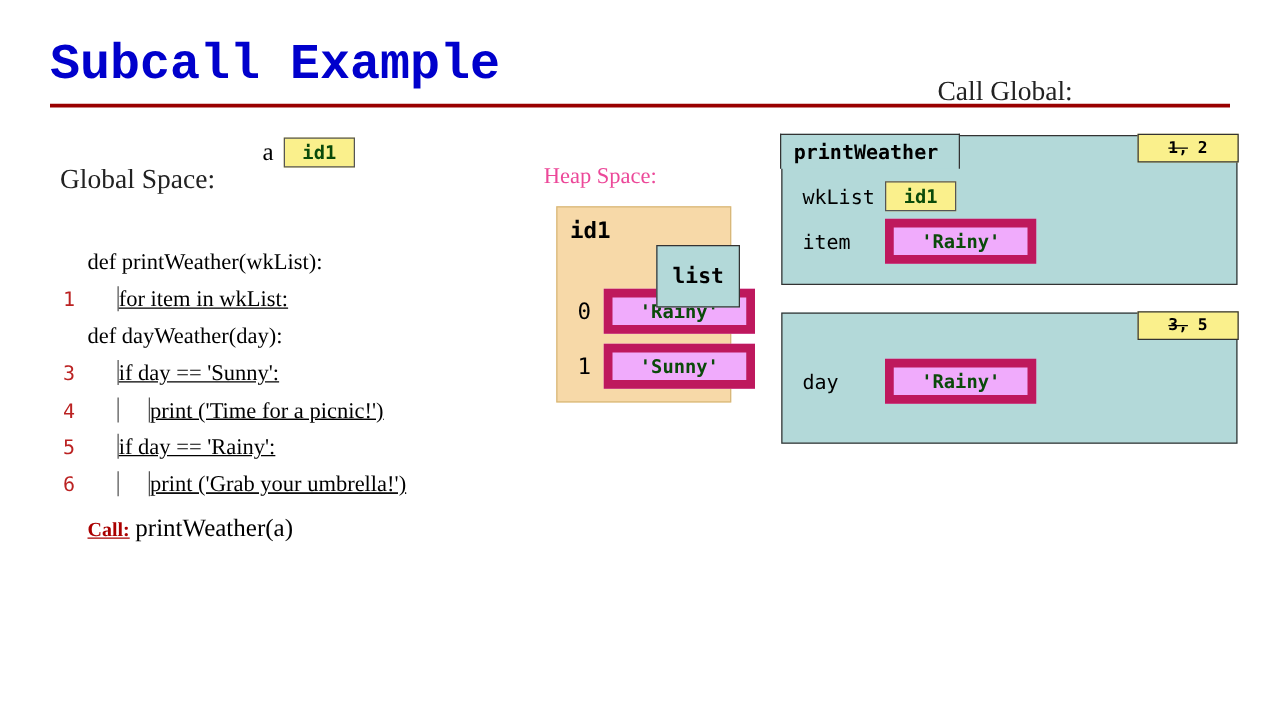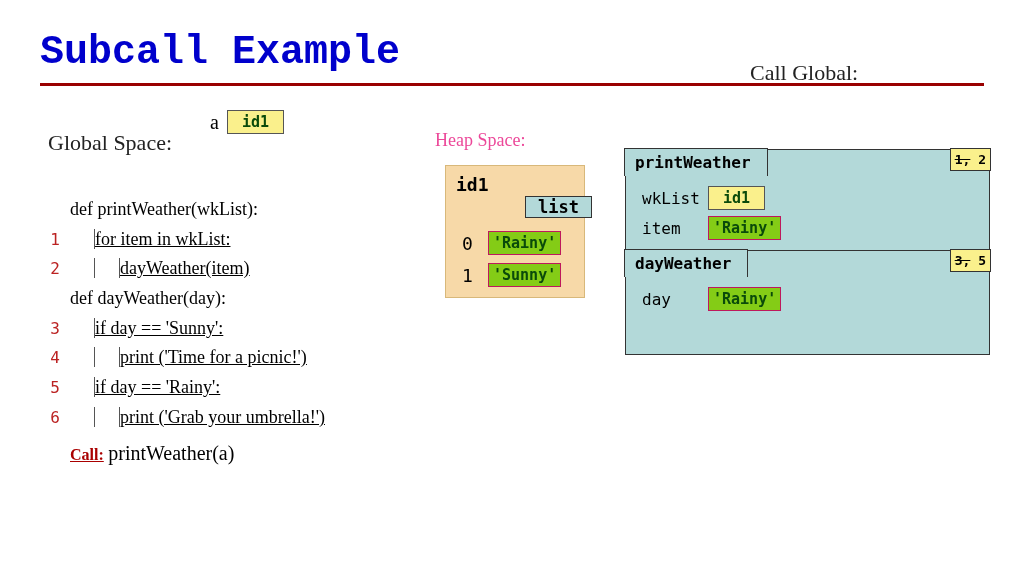--- a/index.html
+++ b/index.html
@@ -76,37 +76,37 @@
     font-weight: bold;
     font-size: 18px;
     padding: 2px 4px;
   }
   .heap-obj .type {
     position: absolute;
     top: 30px;
     right: -8px;
     background: #b3d9d9;
     border: 1px solid #333;
-    padding: 0 12px;
+    padding: 14px 12px;
     font-family: Consolas, monospace;
     font-size: 17px;
     font-weight: bold;
   }
   .heap-row {
     display: flex;
     align-items: center;
     gap: 10px;
     margin-top: 8px;
     padding-left: 10px;
   }
   .heap-row .idx { font-family: Consolas, monospace; font-size: 18px; width: 16px; }
   .valbox {
-    background: #84cc16;
-    border: 1px solid #be185d;
-    padding: 2px 4px;
+    background: #f0abfc;
+    border: 7px solid #be185d;
+    padding: 2px 22px;
     font-family: Consolas, monospace;
     font-size: 15px;
     color: #0a4a0a;
     font-weight: bold;
   }
   
   .code {
     position: absolute;
     top: 195px;
     left: 40px;
@@ -146,21 +146,21 @@
     font-family: Consolas, monospace;
     font-weight: bold;
     font-size: 16px;
   }
   .frame .step {
     position: absolute;
     top: -2px;
     right: -2px;
     background: #faf08c;
     border: 1.5px solid #333;
-    padding: 3px 4px;
+    padding: 3px 24px;
     font-family: Consolas, monospace;
     font-size: 13px;
     font-weight: bold;
   }
   .frame .step .struck { text-decoration: line-through; }
   .frame .vars { margin-top: 30px; margin-left: 8px; }
   .vrow { display: flex; align-items: center; gap: 10px; margin-top: 6px; }
   .vrow .vn { font-family: Consolas, monospace; font-size: 16px; width: 56px; }
 </style>
 </head>
@@ -190,46 +190,44 @@
   </div>
   <div class="heap-row">
     <span class="idx">1</span>
     <span class="valbox">'Sunny'</span>
   </div>
 </div>
 
 <div class="code">
   <div><span class="lnspace"></span><span>def printWeather(wkList):</span></div>
   <div><span class="ln">1</span><span class="bar"><span>for item in wkList:</span></span></div>
-  <div><span class="ln">2</span><span class="bar"><span class="bar"><span>dayWeather(item)</span></span></span></div>
   <div><span class="lnspace"></span><span>def dayWeather(day):</span></div>
   <div><span class="ln">3</span><span class="bar"><span>if day == 'Sunny':</span></span></div>
   <div><span class="ln">4</span><span class="bar"><span class="bar"><span>print ('Time for a picnic!')</span></span></span></div>
   <div><span class="ln">5</span><span class="bar"><span>if day == 'Rainy':</span></span></div>
   <div><span class="ln">6</span><span class="bar"><span class="bar"><span>print ('Grab your umbrella!')</span></span></span></div>
   <div style="margin-top:4px;"><span class="lnspace"></span><span class="call-lbl">Call:</span> <span style="font-size:20px">printWeather(a)</span></div>
 </div>
 
-<div class="frame" style="top:108px; height:120px;margin-top:41px;">
+<div class="frame" style="top:108px; height:120px;">
   <div class="fname">printWeather</div>
   <div class="step"><span class="struck">1,</span><span> 2</span></div>
   <div class="vars">
     <div class="vrow">
       <span class="vn">wkList</span>
       <span class="idbox">id1</span>
     </div>
     <div class="vrow">
       <span class="vn">item</span>
       <span class="valbox">'Rainy'</span>
     </div>
   </div>
 </div>
 
 <div class="frame" style="top:250px; height:105px;">
-  <div class="fname">dayWeather</div>
   <div class="step"><span class="struck">3,</span><span> 5</span></div>
   <div class="vars">
     <div class="vrow">
       <span class="vn">day</span>
       <span class="valbox">'Rainy'</span>
     </div>
   </div>
 </div>
 
 </body></html>

